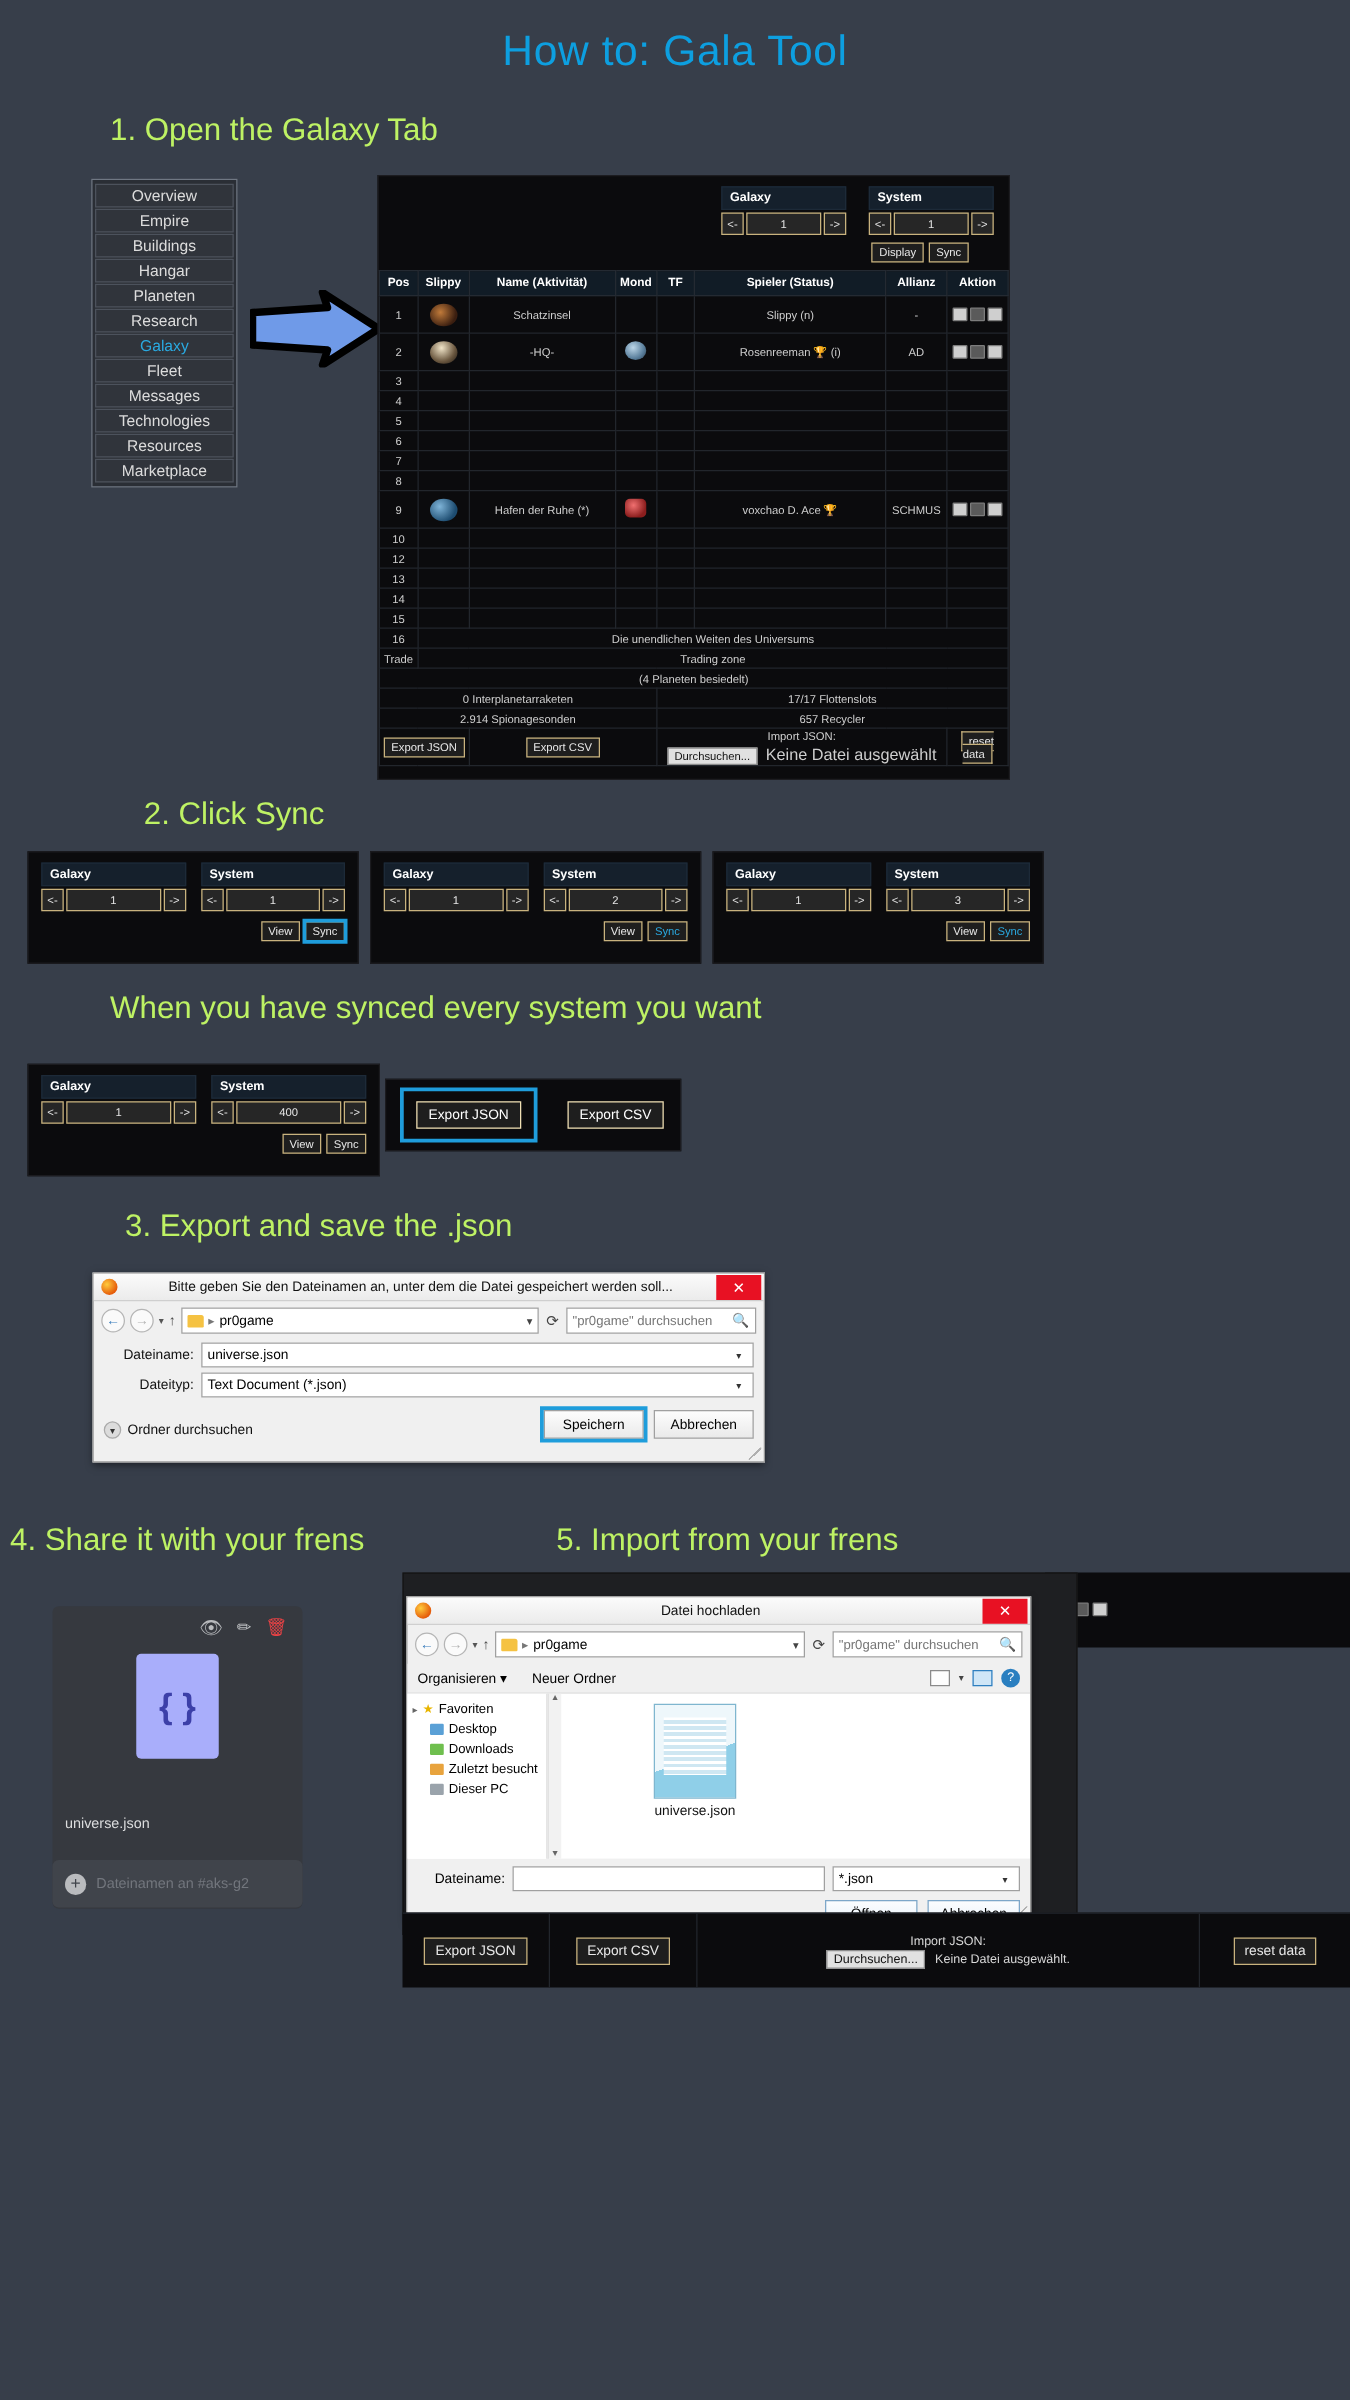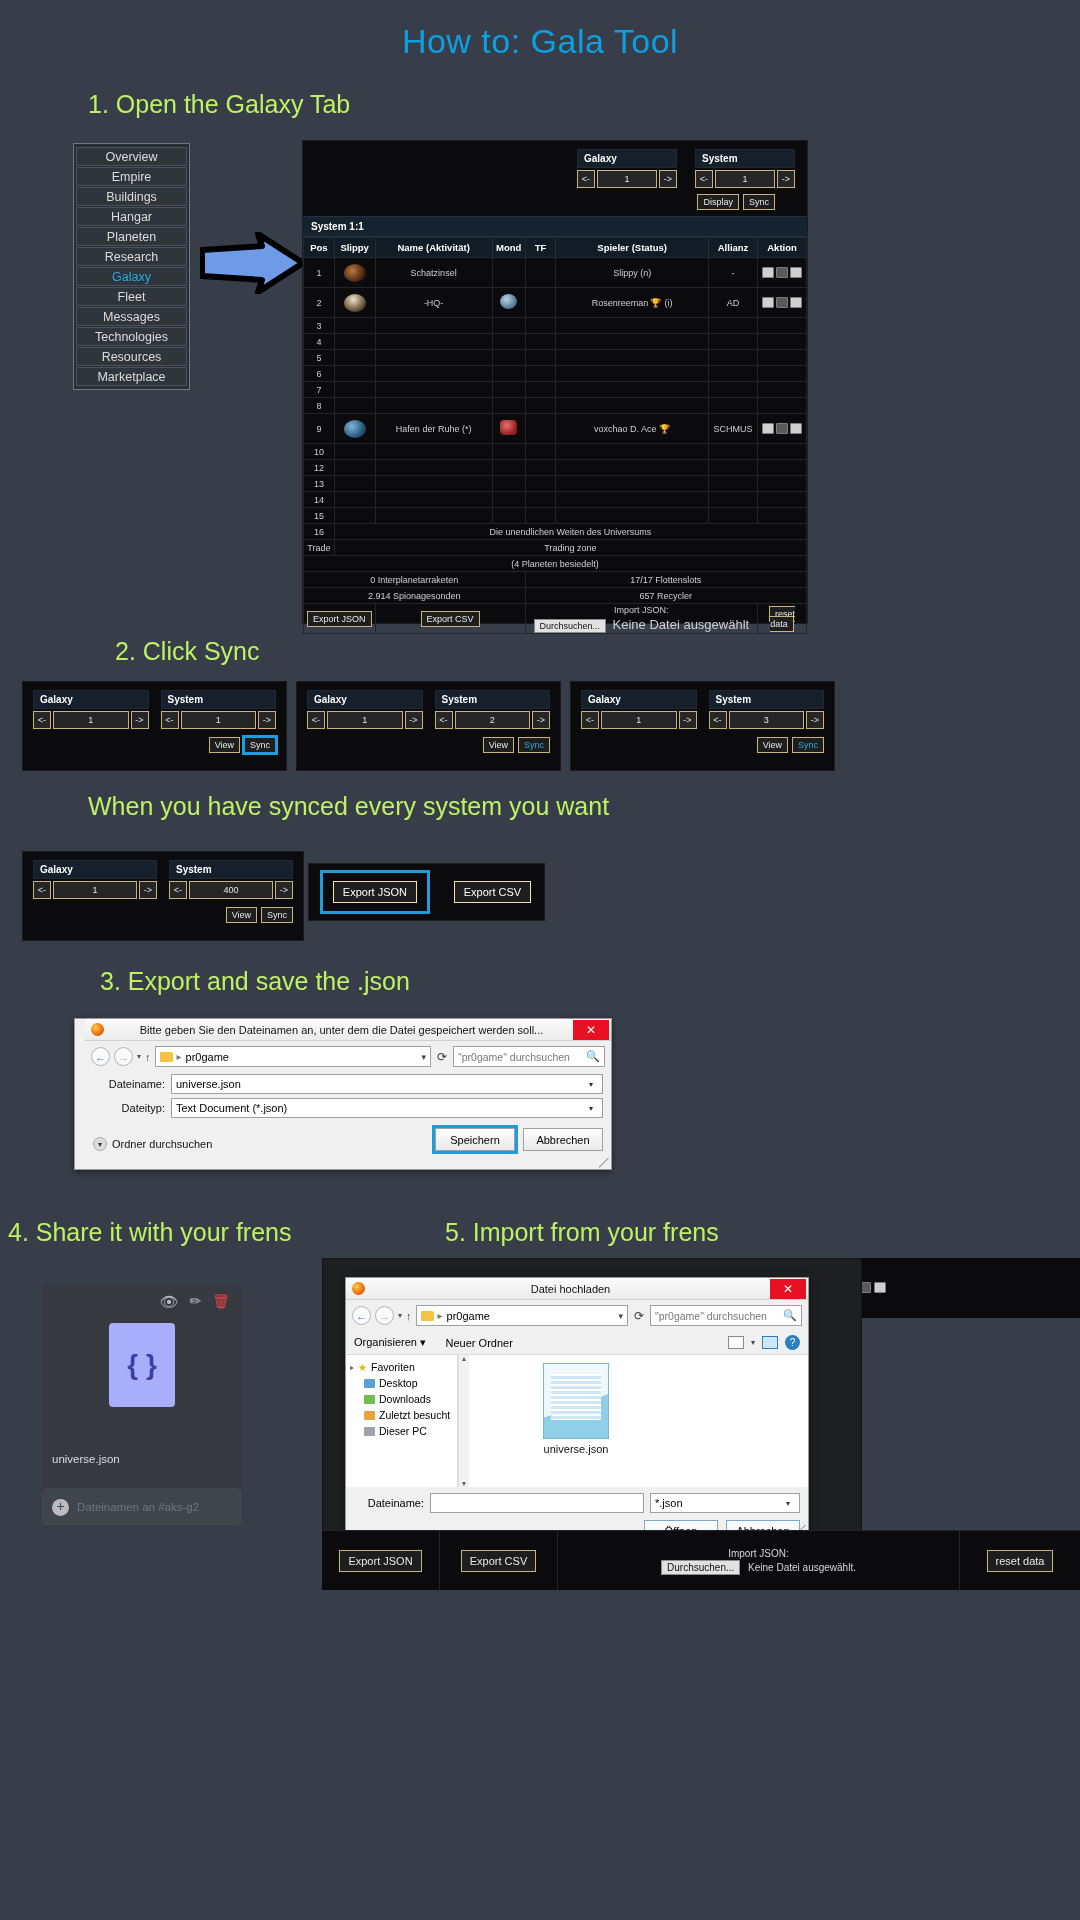--- a/index.html
+++ b/index.html
@@ -155,21 +155,21 @@
   .exp-wrap { padding:9px 11px; }
   
   #step3-head { position:absolute; left:100px; top:967px; }
   .win-dialog {
     position:absolute;
     background:#f0f0f0; color:#000;
     border:1px solid #9a9a9a;
     font-size:11px;
     box-shadow:0 2px 6px rgba(0,0,0,.5);
   }
-  #save-dialog { left:74px; top:1018px; width:538px; height:152px;padding-left:10px; }
+  #save-dialog { left:74px; top:1018px; width:538px; height:152px; }
   .win-title {
     height:22px; display:flex; align-items:center;
     background:linear-gradient(#fbfbfb,#ebebeb);
     border-bottom:1px solid #cfcfcf; padding:0 2px 0 6px;
   }
   .ff-icon {
     width:13px; height:13px; border-radius:50%;
     background:radial-gradient(circle at 35% 35%, #ffcb3d, #e55b0a 70%);
     margin-right:6px;
   }
@@ -253,21 +253,21 @@
     color:#40444b; font-size:14px; line-height:15px; text-align:center;
   }
   .dc-ph { font-size:11.5px; color:#72767d; }
   
   #upload-shell {
     position:absolute; left:322px; top:1258px;
     width:540px; height:290px;
     background:#1e1f22; border:1px solid #141414;
   }
   #upload-dialog {
-    position:absolute; left:345px; top:1277px; width:464px; height:260px;
+    position:absolute; left:325px; top:1277px; width:500px; height:260px;
   }
   .tb-row {
     display:flex; align-items:center; padding:4px 8px; font-size:11px;
     border-bottom:1px solid #dcdcdc; gap:6px; background:#f0f0f0;
   }
   .tb-right { margin-left:auto; display:flex; align-items:center; gap:7px; }
   .tb-ic { width:16px; height:13px; border:1px solid #8a8a8a; background:#fdfdfd; }
   .tb-ic.blue { border-color:#2f7fbf; background:#cfe6f7; }
   .q-circ {
     width:15px; height:15px; border-radius:50%; background:#2a7fc0;
@@ -382,21 +382,20 @@
         <div class="nav-btn">&lt;-</div>
         <div class="nav-val">1</div>
         <div class="nav-btn">-&gt;</div>
       </div>
     </div>
   </div>
   <div class="act-row">
     <div class="mini-btn">Display</div>
     <div class="mini-btn">Sync</div>
   </div>
-  <div class="sys-title">System 1:1</div>
   <table class="gal">
     <thead>
         <tr id="gal-head">
           <th>Pos</th>
           <th>Slippy</th>
           <th>Name (Aktivität)</th>
           <th>Mond</th>
           <th>TF</th>
           <th>Spieler (Status)</th>
           <th>Allianz</th>

